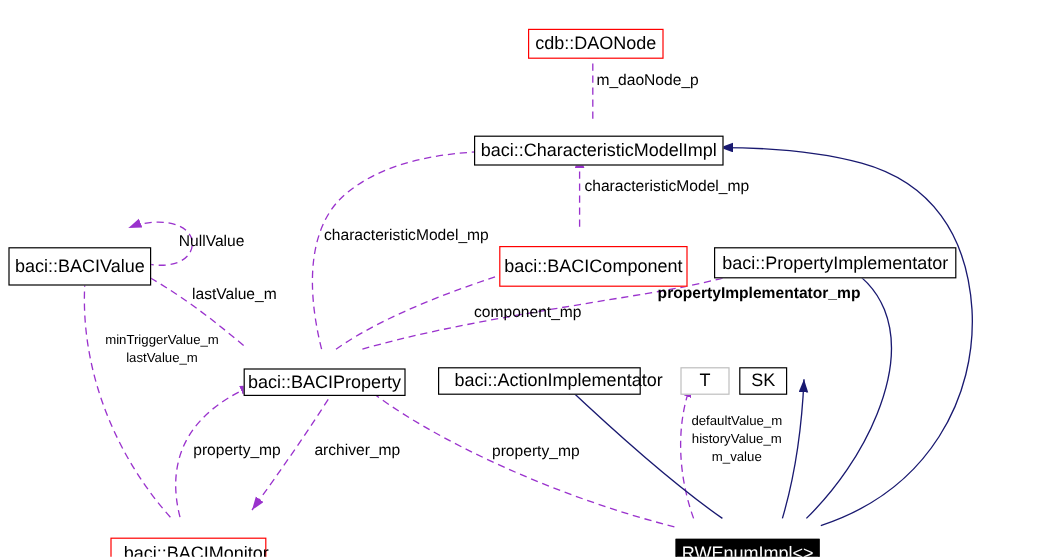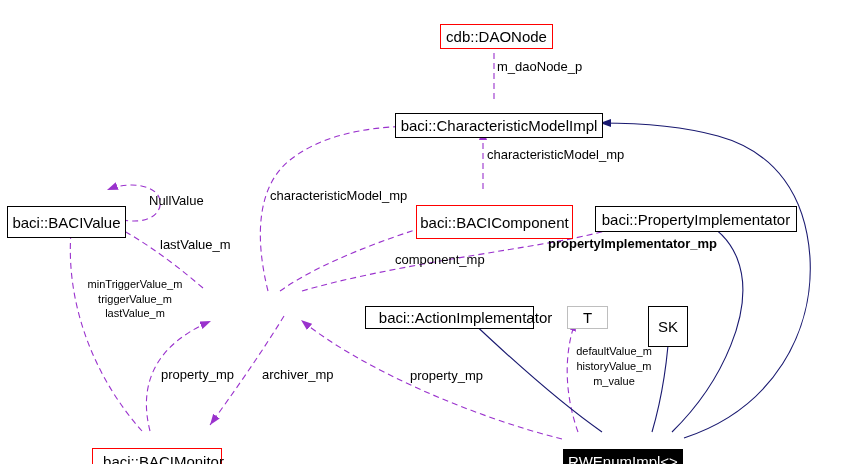--- a/index.html
+++ b/index.html
@@ -64,44 +64,44 @@
   <div class="node red" style="left:440px;top:8px;width:113px;height:25px;">cdb::DAONode</div>
 
   <div class="node" style="left:395px;top:97px;width:208px;height:25px;">baci::CharacteristicModelImpl</div>
 
   <div class="node" style="left:7px;top:190px;width:119px;height:32px;">baci::BACIValue</div>
 
   <div class="node red" style="left:416px;top:189px;width:157px;height:34px;">baci::BACIComponent</div>
 
   <div class="node" style="left:595px;top:190px;width:202px;height:26px;">baci::PropertyImplementator</div>
 
+  <div class="node" style="left:203px;top:291px;width:135px;height:23px;">baci::BACIProperty</div>
 
   <div class="node" style="left:365px;top:290px;width:169px;height:23px;padding-left:32px;">baci::ActionImplementator</div>
 
   <div class="node gray" style="left:567px;top:290px;width:41px;height:23px;">T</div>
 
-  <div class="node" style="left:648px;top:290px;width:40px;height:41px;">SK</div>
+  <div class="node" style="left:616px;top:290px;width:40px;height:23px;">SK</div>
 
   <div class="node red" style="left:92px;top:432px;width:130px;height:26px;padding-left:13px;">baci::BACIMonitor</div>
 
   <div class="node focus" style="left:563px;top:433px;width:120px;height:24px;">RWEnumImpl&lt;&gt;</div>
 
   <div class="elabel" style="left:497px;top:59px;">m_daoNode_p</div>
 
   <div class="elabel" style="left:487px;top:147px;">characteristicModel_mp</div>
 
   <div class="elabel" style="left:270px;top:188px;">characteristicModel_mp</div>
 
   <div class="elabel" style="left:149px;top:193px;">NullValue</div>
 
   <div class="elabel" style="left:160px;top:237px;">lastValue_m</div>
 
   <div class="elabel-block lh14" style="left:70px;top:277px;width:130px;">
     <div>minTriggerValue_m</div>
-    <div>triggerValue_m</div>
     <div>lastValue_m</div>
   </div>
 
   <div class="elabel" style="left:395px;top:252px;">component_mp</div>
 
   <div class="elabel" style="left:548px;top:236px;font-weight:bold;">propertyImplementator_mp</div>
 
   <div class="elabel" style="left:161px;top:367px;">property_mp</div>
 
   <div class="elabel" style="left:262px;top:367px;">archiver_mp</div>

